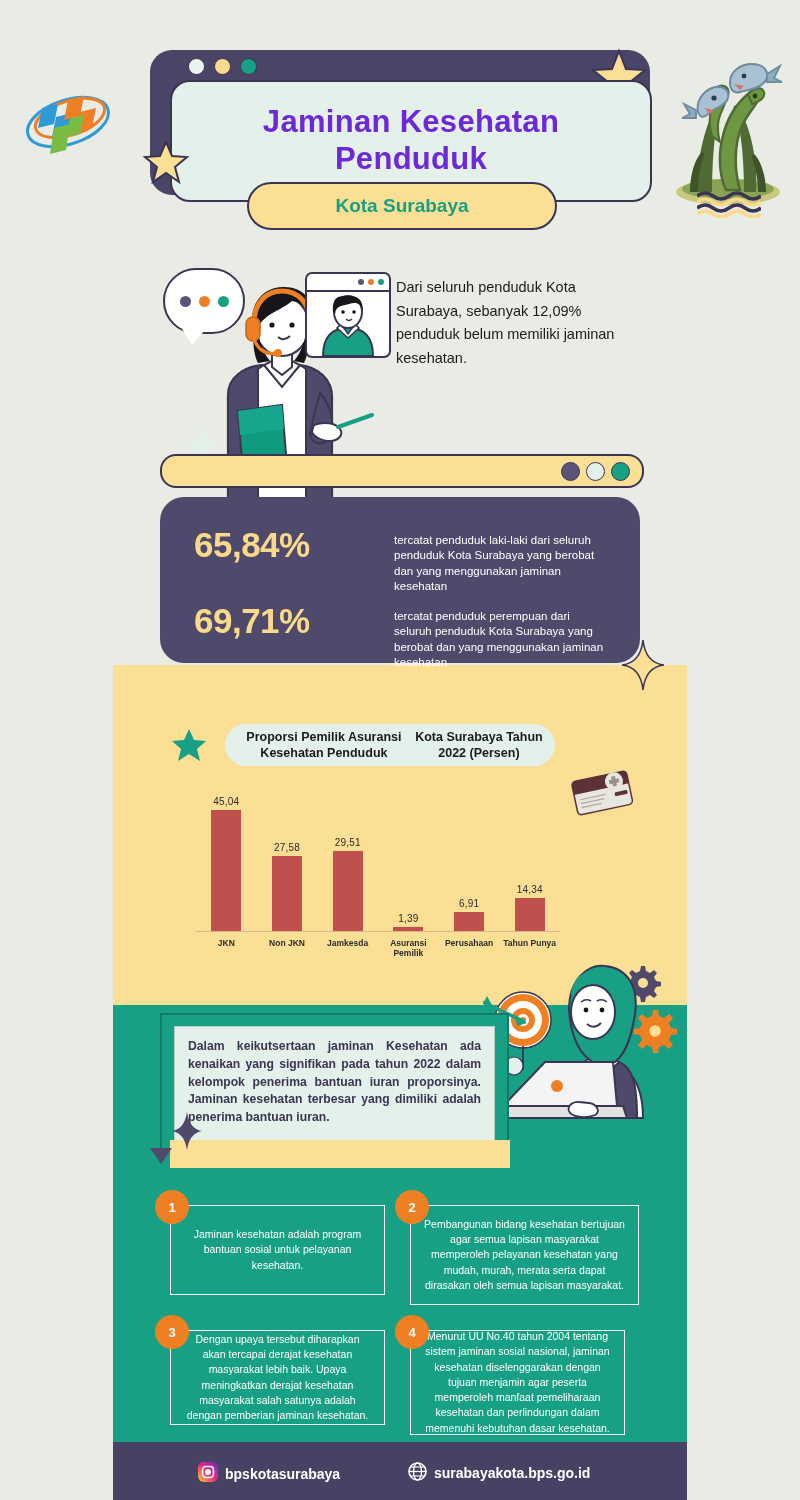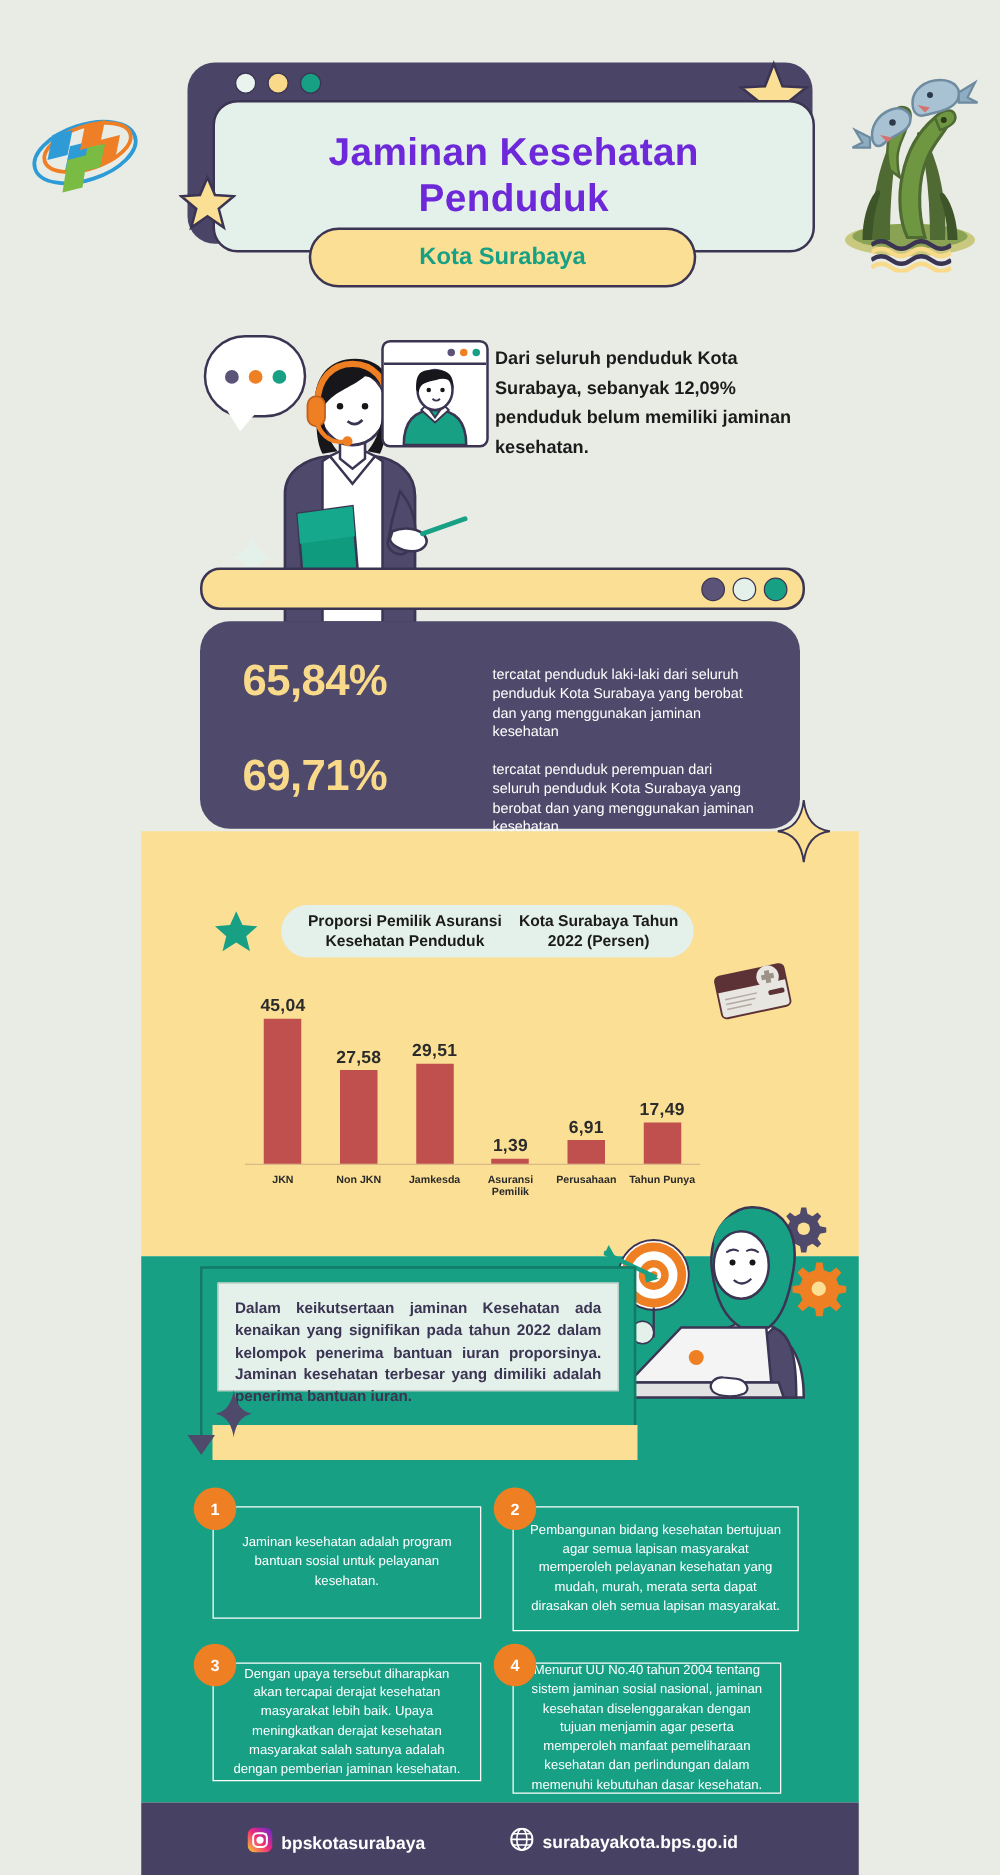--- a/index.html
+++ b/index.html
@@ -52,21 +52,21 @@
   .presenter{position:absolute;left:196px;top:283px;width:180px;height:215px;}
 
   .vidcard{position:absolute;left:305px;top:272px;width:82px;height:82px;background:#fff;border:2.5px solid #3b3553;border-radius:7px;overflow:hidden;}
   .vid-bar{position:absolute;right:5px;top:5px;display:flex;gap:4px;}
   .vid-bar i{width:6px;height:6px;border-radius:50%;display:block;}
   .vid-bar i:nth-child(1){background:#5b5478;}
   .vid-bar i:nth-child(2){background:#ef7f23;}
   .vid-bar i:nth-child(3){background:#18a085;}
 
   .intro-text{position:absolute;left:396px;top:276px;width:240px;color:#1b1b1b;
-     font-size:14.5px;font-weight:bold;line-height:1.63;}
+     font-size:14.5px;font-weight:normal;line-height:1.63;}
 
   
   .toolbar{position:absolute;left:160px;top:454px;width:480px;height:30px;background:#fbdf94;
      border:2px solid #3b3553;border-radius:16px;}
   .toolbar-dots{position:absolute;right:12px;top:6px;display:flex;gap:6px;}
   .toolbar-dots i{width:17px;height:17px;border-radius:50%;display:block;border:1.5px solid #3b3553;}
   .toolbar-dots i:nth-child(1){background:#5b5478;}
   .toolbar-dots i:nth-child(2){background:#e4f0ea;}
   .toolbar-dots i:nth-child(3){background:#18a085;}
 
@@ -82,31 +82,31 @@
   .chart-title{position:absolute;left:225px;top:724px;width:330px;height:42px;background:#e4f0ea;border-radius:22px;
      display:flex;align-items:center;justify-content:center;text-align:center;
      color:#1b1b1b;font-size:12.5px;font-weight:bold;line-height:1.3;padding:0 10px;box-sizing:border-box;}
   .chart-star{position:absolute;left:172px;top:728px;}
   .idcard{position:absolute;left:568px;top:768px;width:68px;height:48px;}
 
   .plot{position:absolute;left:196px;top:782px;width:364px;height:172px;}
   .axis{position:absolute;left:0;bottom:22px;width:364px;height:1.5px;background:#d9b98a;}
   .bars{position:absolute;left:0;bottom:23.5px;width:364px;height:135px;display:flex;align-items:flex-end;}
   .bcol{flex:1;display:flex;flex-direction:column;align-items:center;justify-content:flex-end;height:100%;position:relative;}
-  .bval{font-size:14px;color:#2b2b2b;font-weight:700;margin-bottom:3px;letter-spacing:.2px;}
+  .bval{font-size:10px;color:#2b2b2b;font-weight:400;margin-bottom:3px;letter-spacing:.2px;}
   .bar{width:30px;background:#c0504d;}
   .xlabels{position:absolute;left:0;bottom:0;width:364px;height:20px;display:flex;}
   .xlab{flex:1;text-align:center;font-size:8.5px;color:#2b2b2b;font-weight:600;padding-top:4px;}
 
   
   .laptop-person{position:absolute;left:483px;top:958px;width:200px;height:190px;}
 
   
   .quote-wrap{position:absolute;left:160px;top:1013px;width:345px;height:135px;background:#18a085;border:2px solid #137a66;}
-  .quote-box{position:absolute;left:12px;top:11px;width:321px;height:87px;background:#e4f0ea;border:1.5px solid #b9ccc4;box-sizing:border-box;
+  .quote-box{position:absolute;left:12px;top:11px;width:321px;height:141px;background:#e4f0ea;border:1.5px solid #b9ccc4;box-sizing:border-box;
      padding:11px 13px;color:#3b3553;font-size:12.2px;font-weight:bold;line-height:1.46;text-align:justify;}
   .quote-tail{position:absolute;left:150px;top:1148px;width:0;height:0;
      border-left:11px solid transparent;border-right:11px solid transparent;border-top:16px solid #4f4a6b;}
   .quote-yellowtab{position:absolute;left:170px;top:1140px;width:340px;height:28px;background:#fbdf94;}
 
   
   .card{position:absolute;border:1.5px solid #fff;box-sizing:border-box;
      display:flex;align-items:center;justify-content:center;text-align:center;
      color:#fff;font-size:10.5px;line-height:1.45;padding:14px 12px;}
   .badge{position:absolute;width:34px;height:34px;border-radius:50%;background:#ef7f23;
@@ -340,21 +340,21 @@
       </div>
       <div class="bcol">
         <div class="bval">1,39</div>
         <div class="bar" style="height:3.8px"></div>
       </div>
       <div class="bcol">
         <div class="bval">6,91</div>
         <div class="bar" style="height:18.7px"></div>
       </div>
       <div class="bcol">
-        <div class="bval">17,49</div>
+        <div class="bval">14,34</div>
         <div class="bar" style="height:32.6px"></div>
       </div>
     </div>
     <div class="xlabels">
       <div class="xlab">JKN</div>
       <div class="xlab">Non JKN</div>
       <div class="xlab">Jamkesda</div>
       <div class="xlab">Asuransi Pemilik</div>
       <div class="xlab">Perusahaan</div>
       <div class="xlab">Tahun Punya</div>

